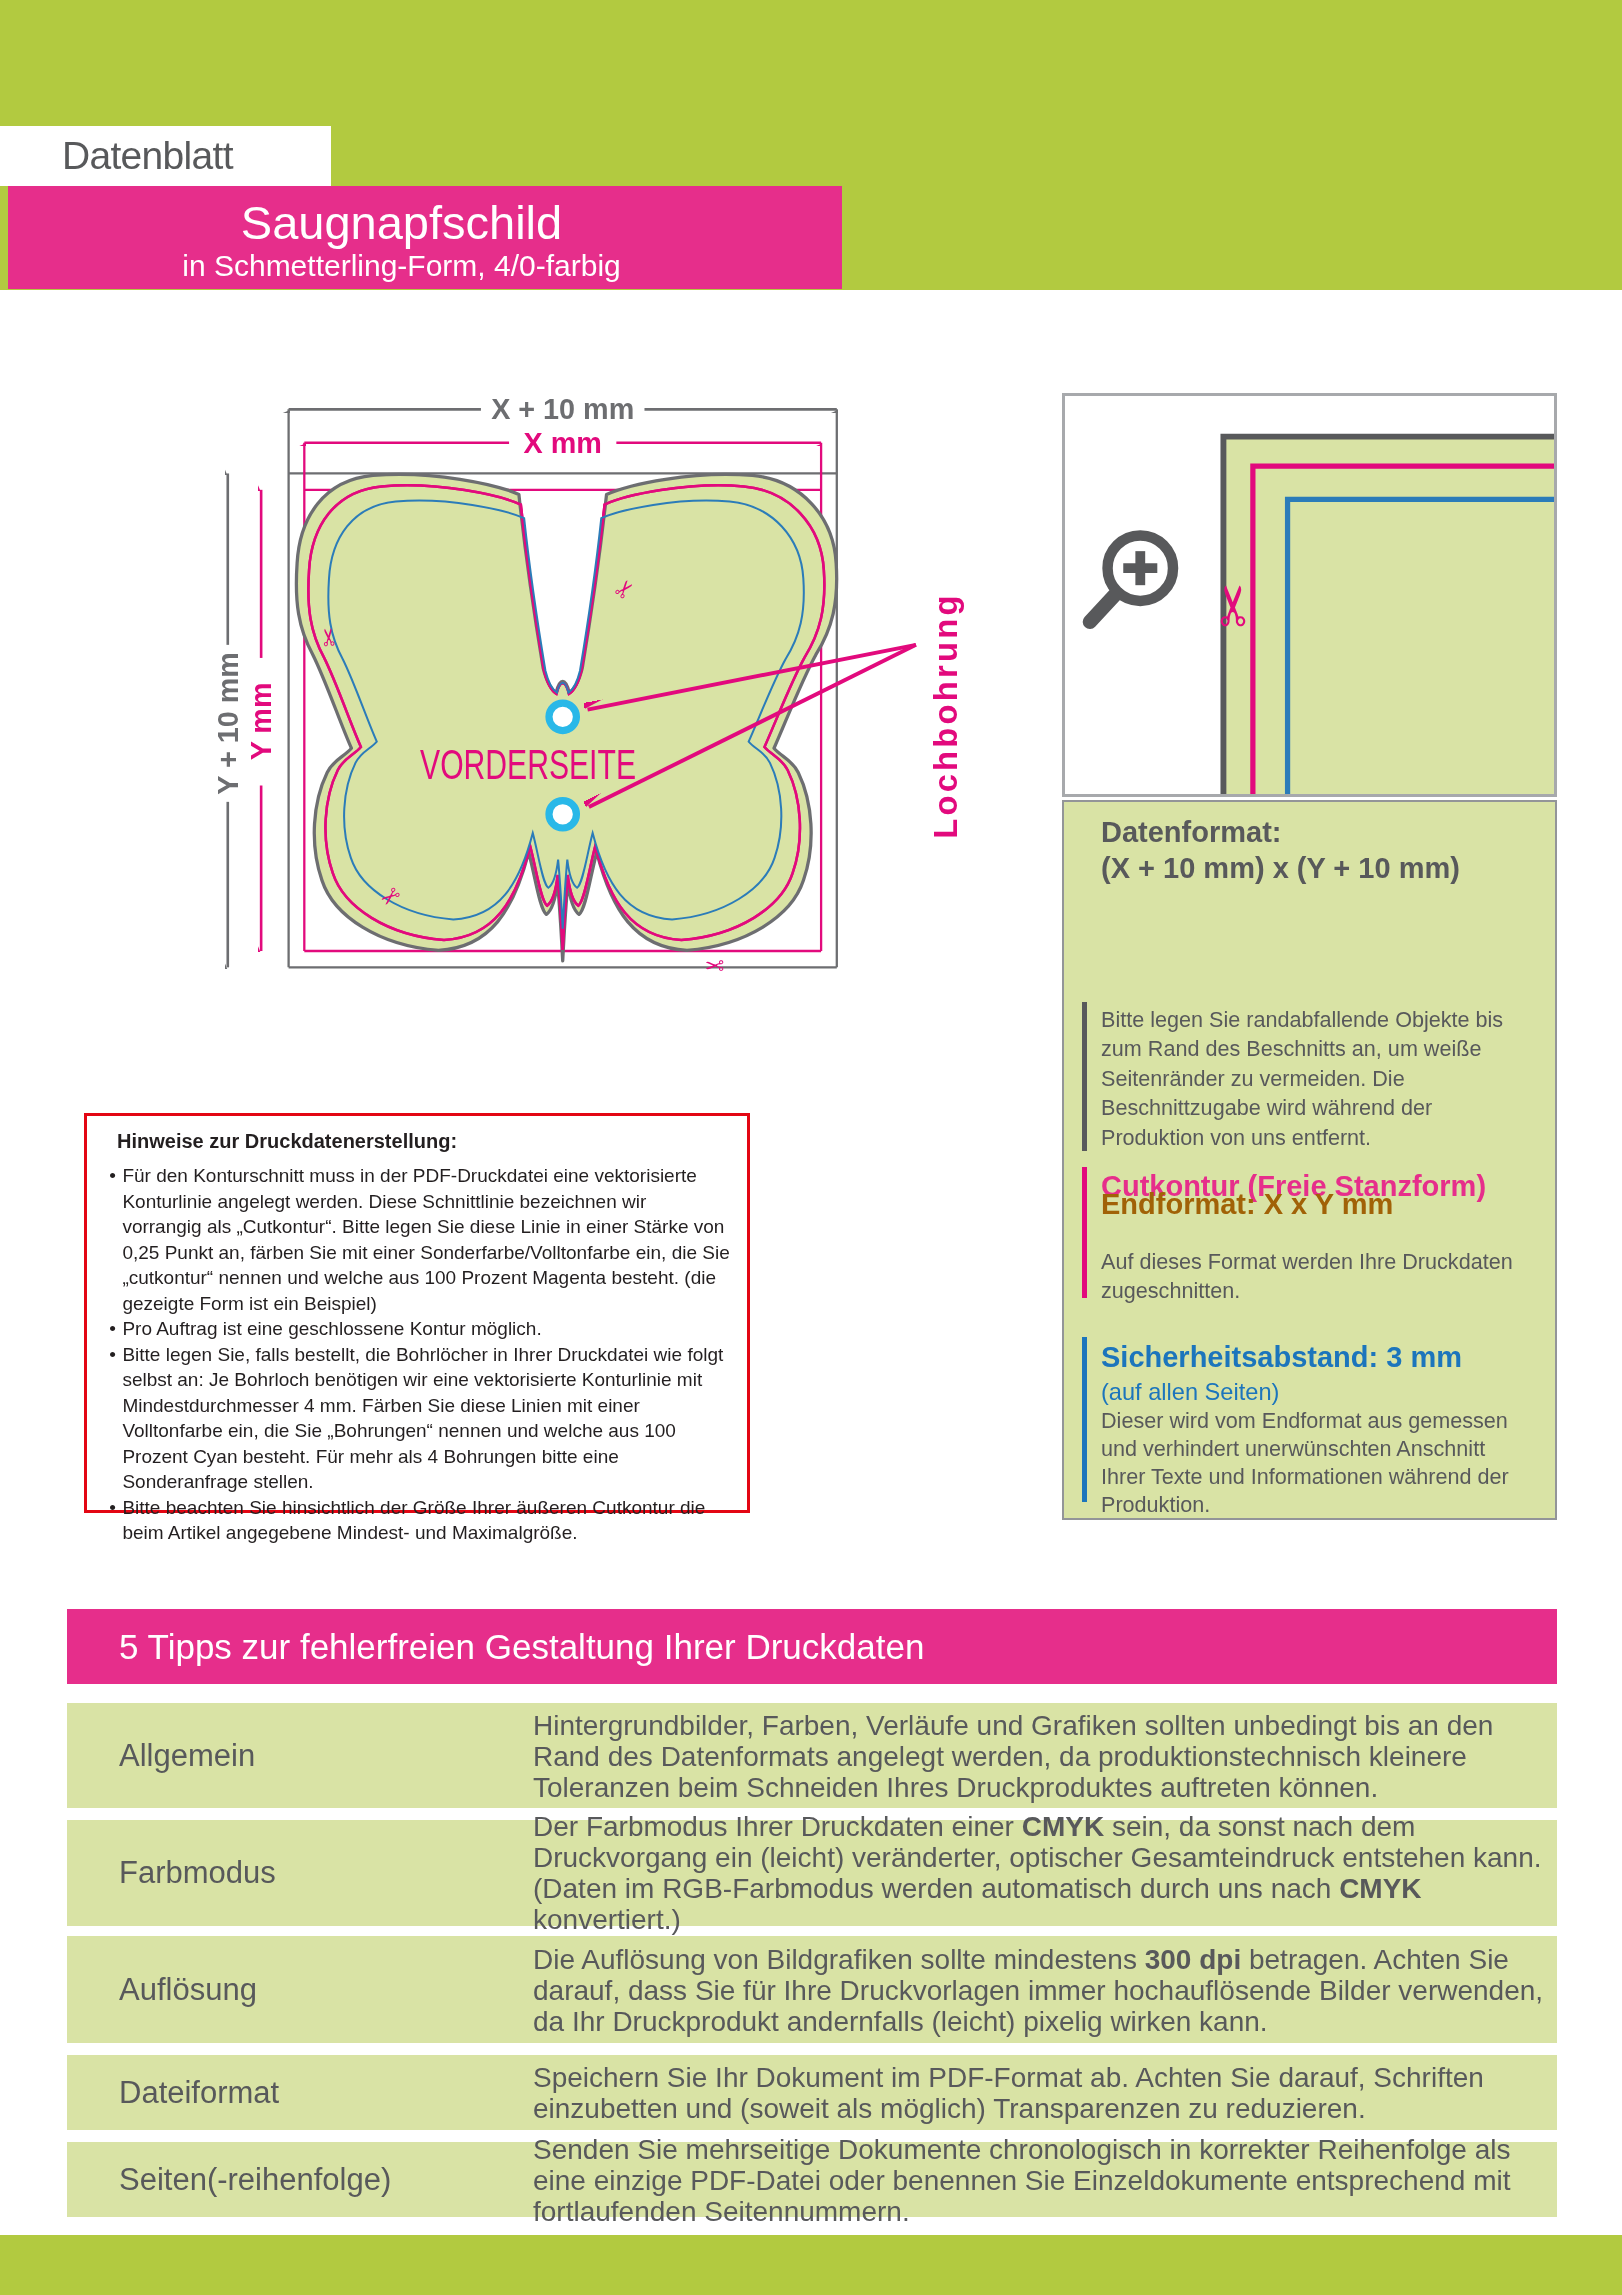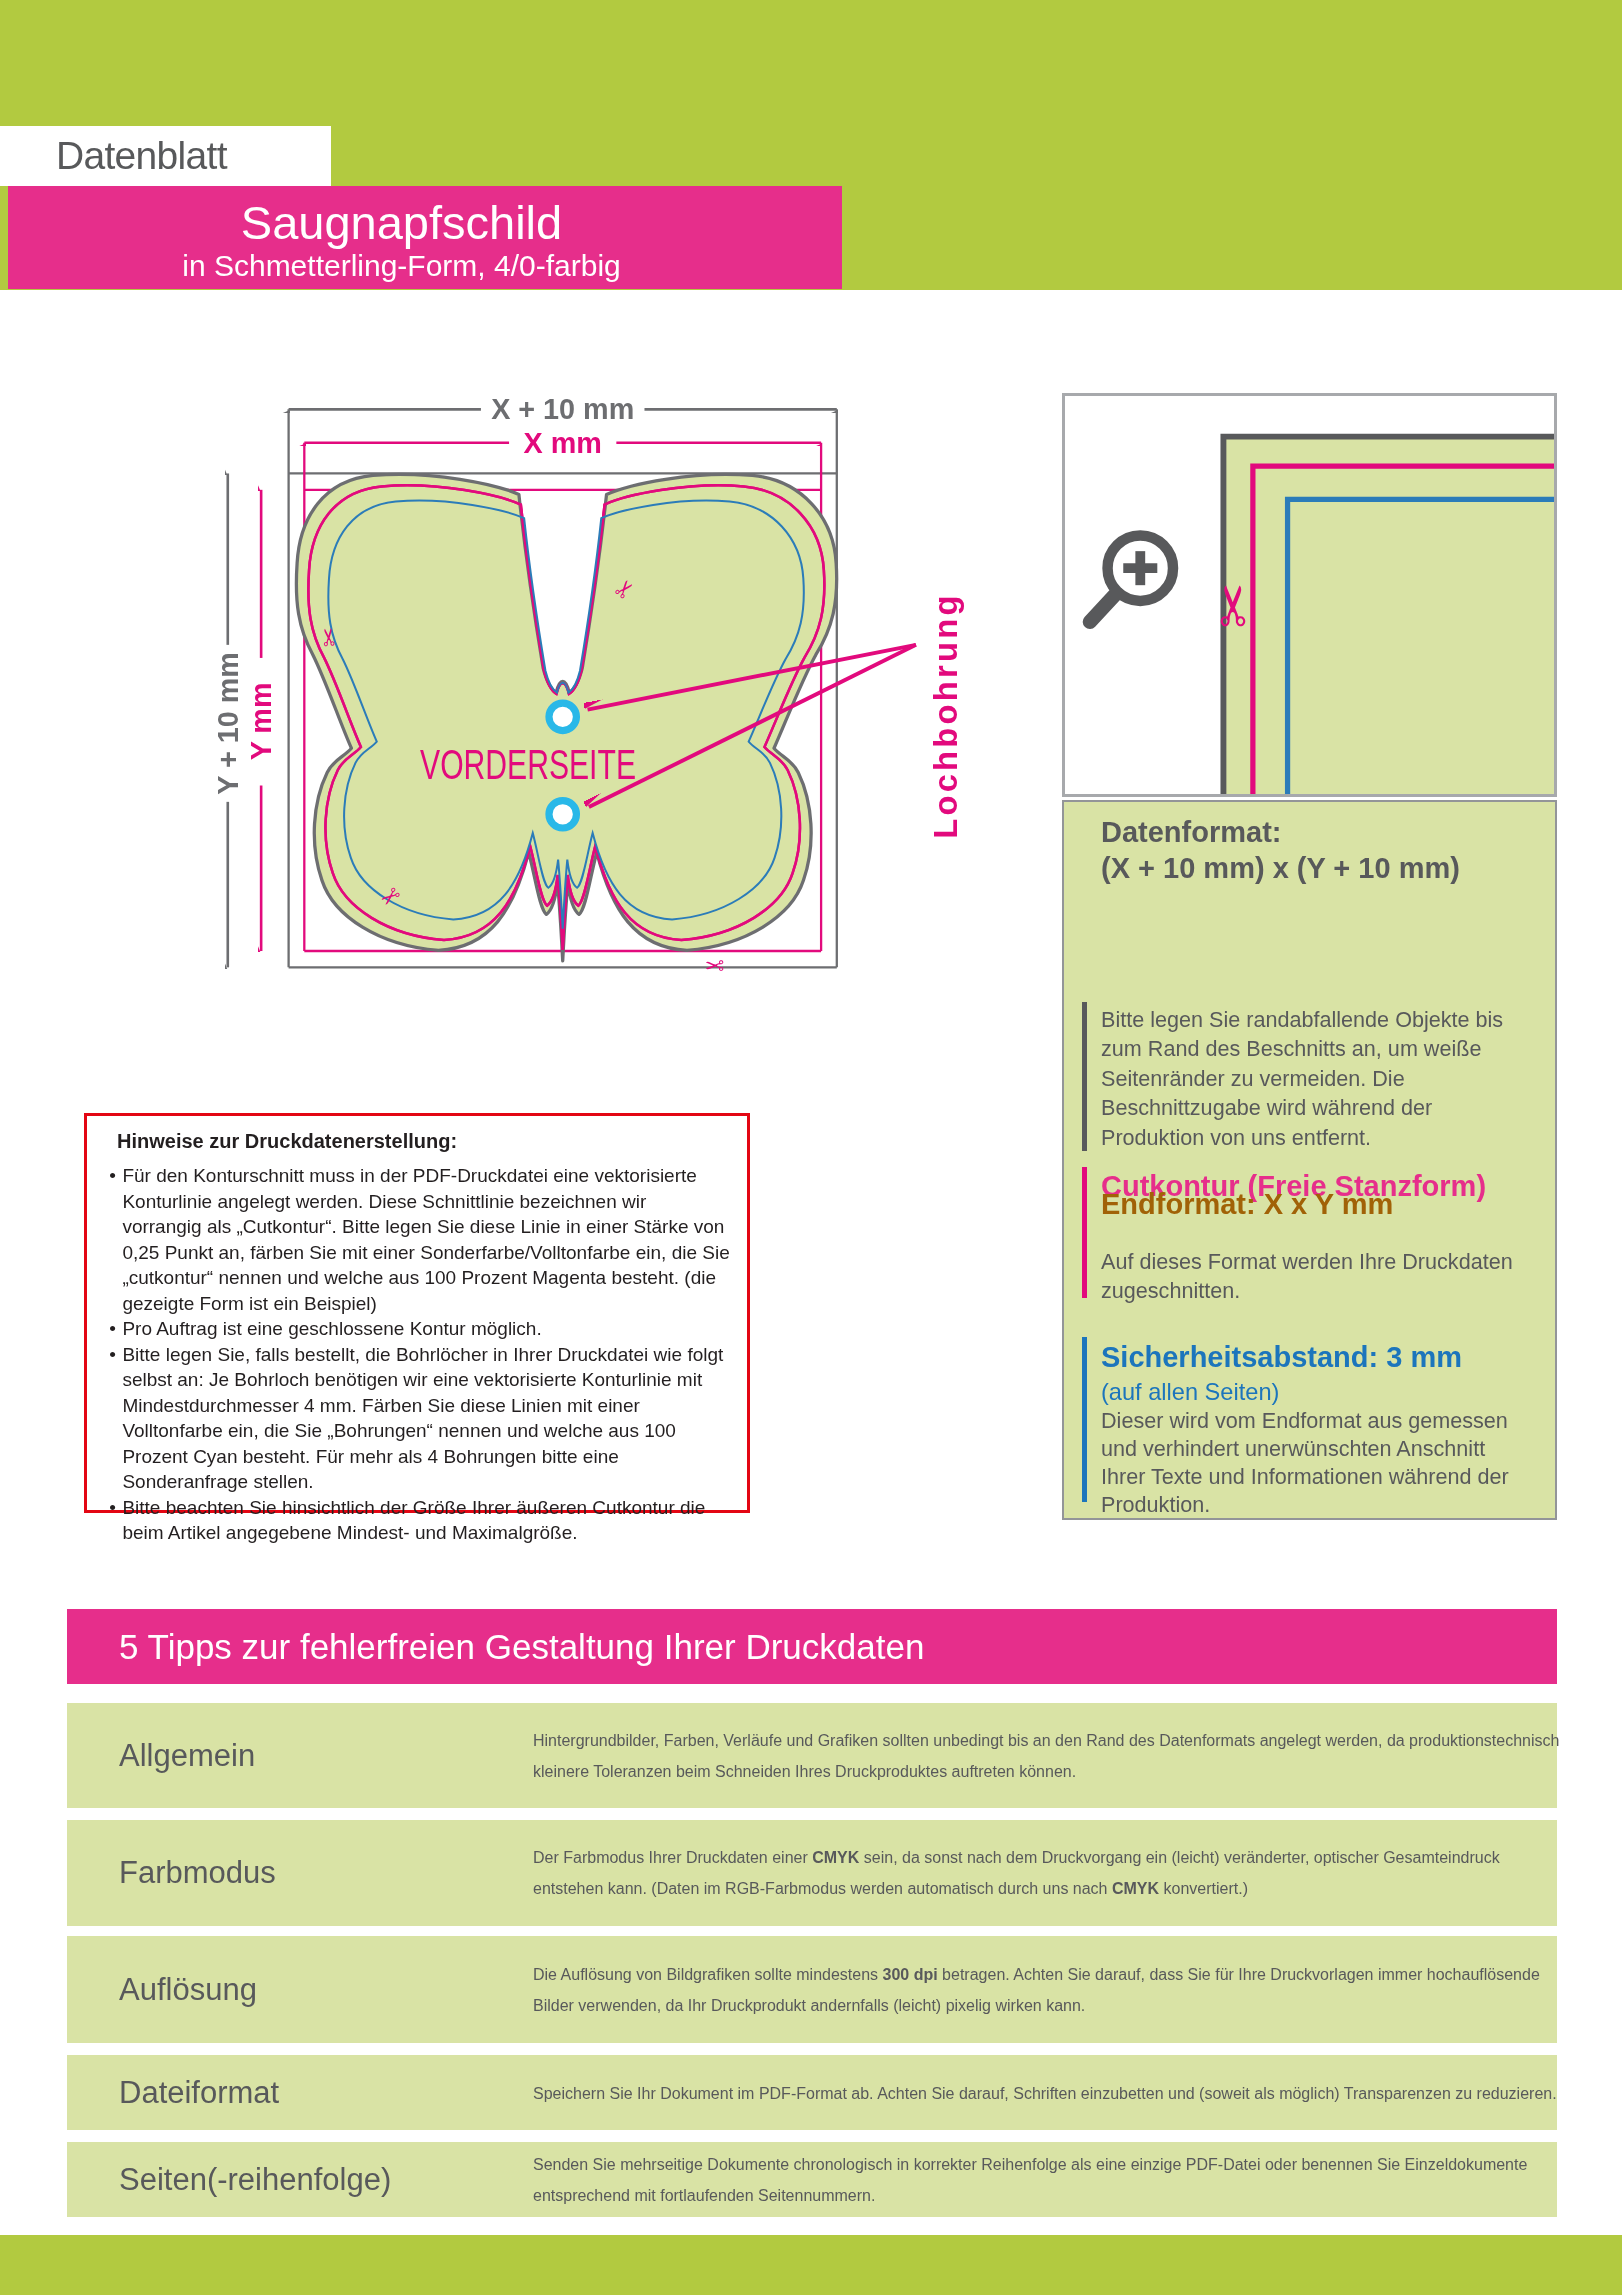--- a/index.html
+++ b/index.html
@@ -2,21 +2,21 @@
 <html style="font-size:10.5px"><head>
 <meta charset="utf-8">
 <style>
   html,body{margin:0;padding:0;background:#ffffff;}
   #page{position:relative;width:1623px;height:2295px;background:#ffffff;overflow:hidden;
         font-family:"Liberation Sans",sans-serif;color:#58595b;}
   .abs{position:absolute;}
   
   #band-top{left:0;top:0;width:1623px;height:290px;background:#b2ca40;}
   #datenblatt-box{left:0;top:126px;width:331px;height:60px;background:#ffffff;}
-  #datenblatt-box .t{position:absolute;left:56px;top:0;height:60px;line-height:60px;
+  #datenblatt-box .t{position:absolute;left:62px;top:0;height:60px;line-height:60px;
         font-size:39px;letter-spacing:-0.7px;color:#58595b;}
   #pink-banner{left:8px;top:186px;width:834px;height:103px;background:#e62e8b;color:#fff;
         box-sizing:border-box;padding:10.5px 47px 0 0;text-align:center;}
   #pink-banner .h1{font-size:47px;font-weight:500;line-height:52px;}
   #pink-banner .h2{font-size:30px;font-weight:400;line-height:34px;}
   
   #zoom-box{left:1062px;top:393px;width:495px;height:404px;background:#ffffff;
         border:3.3px solid #a7a9ac;box-sizing:border-box;}
   
   #side-panel{left:1062px;top:800px;width:495px;height:720px;background:#d9e3a5;
@@ -30,21 +30,21 @@
   #hints-box .title{position:absolute;left:30px;top:14.4px;font-size:20px;font-weight:bold;color:#231f20;}
   #hints-box .bullets{position:absolute;left:21px;top:47px;width:622px;color:#231f20;}
   .bullet{position:relative;padding-left:14.4px;font-size:19px;line-height:25.5px;color:#231f20;}
   .bullet .dot{position:absolute;left:1.3px;top:0;font-size:19px;}
   
   #tips-banner{left:67px;top:1609px;width:1490px;height:75px;background:#e62e8b;text-decoration:underline;}
   #tips-banner .t{position:absolute;left:52px;top:0;height:75px;line-height:75px;color:#fff;font-size:35px;}
   .tip-row{position:absolute;left:67px;width:1490px;background:#d9e3a5;}
   .tip-label{position:absolute;left:52px;top:50%;transform:translateY(-50%);font-size:31px;color:#58595b;}
   .tip-desc{position:absolute;left:466px;top:50%;transform:translateY(-50%);width:1027px;
-        font-size:16px;line-height:31px;color:#58595b;}
+        font-size:28px;line-height:31px;color:#58595b;}
   .b{font-weight:bold;}
   #band-bottom{left:0;top:2235px;width:1623px;height:60px;background:#b2ca40;}
   svg{display:block;}
 </style>
 </head>
 <body>
 
 <div id="page">
 
   <div class="abs" id="band-top"></div>

